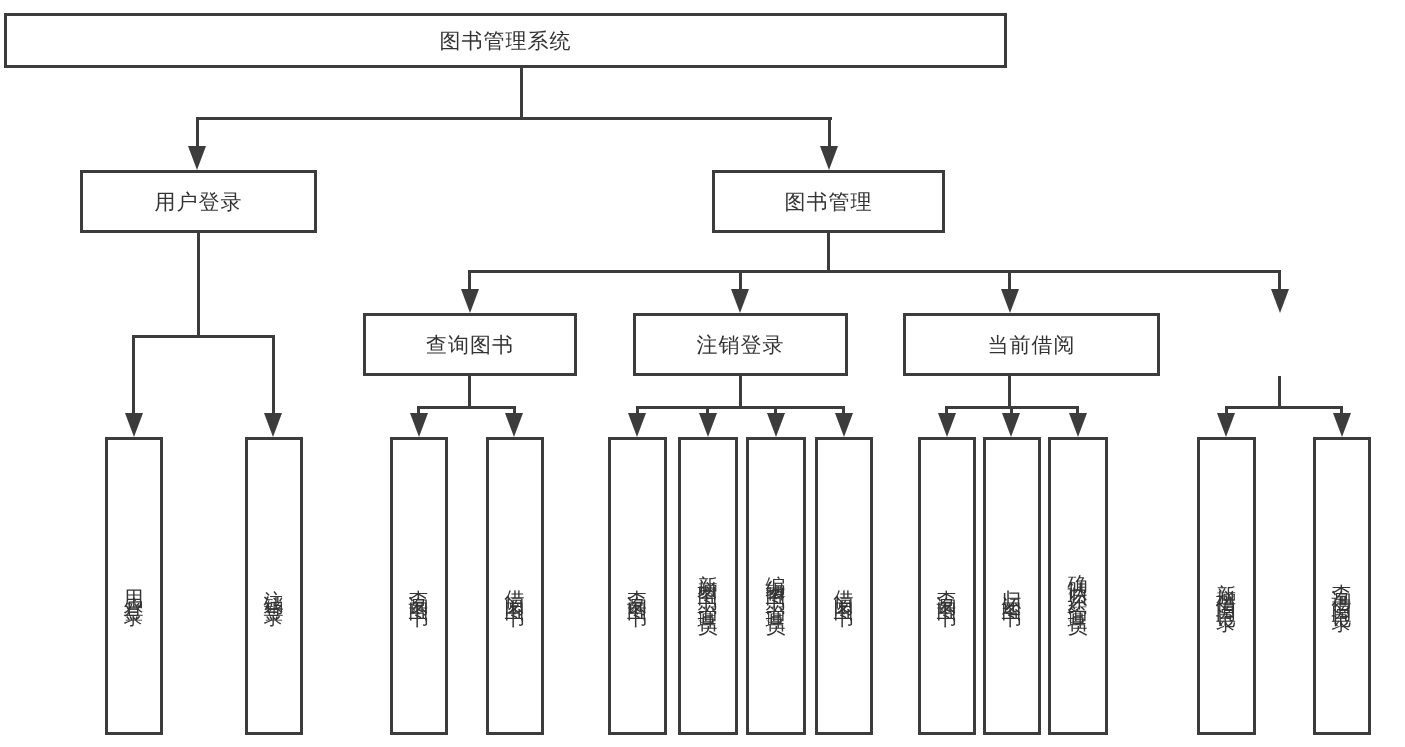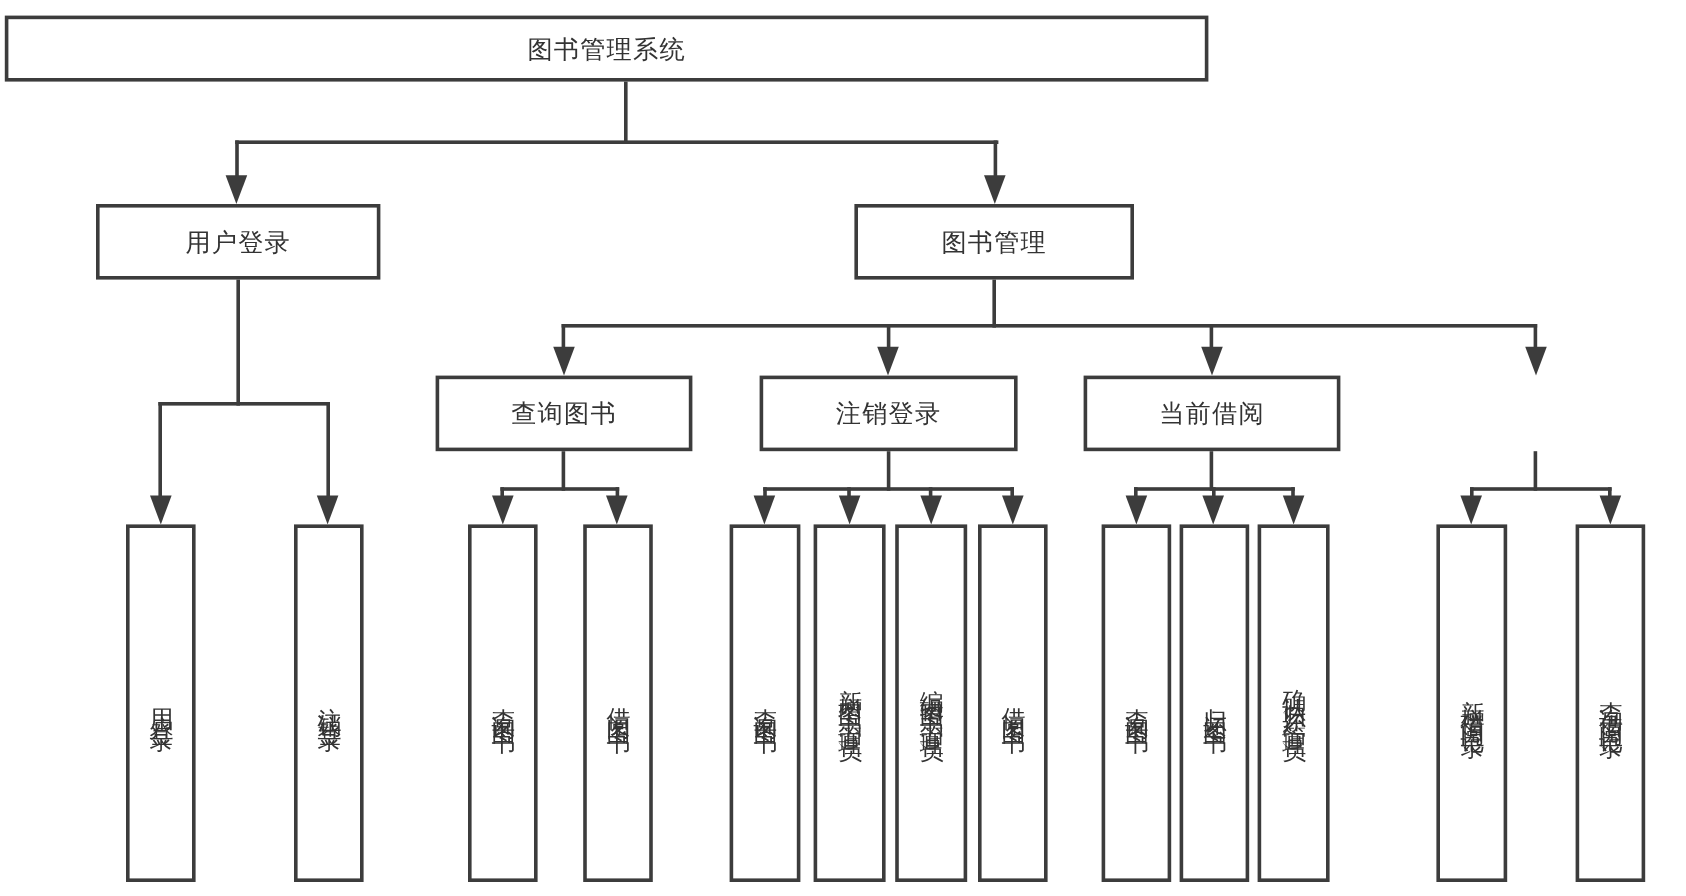--- a/index.html
+++ b/index.html
@@ -66,21 +66,21 @@
   <div class="ah" style="left:1001px;top:289px;"></div>
   <div class="vl" style="left:1278px;top:270px;width:3px;height:23px;"></div>
   <div class="ah" style="left:1271px;top:289px;"></div>
 
   <div class="box" style="left:363px;top:313px;width:214px;height:63px;">
     <span class="hlabel">查询图书</span>
   </div>
   <div class="box" style="left:633px;top:313px;width:215px;height:63px;">
     <span class="hlabel">注销登录</span>
   </div>
-  <div class="box" style="left:903px;top:313px;width:214px;height:63px;">
+  <div class="box" style="left:903px;top:313px;width:257px;height:63px;">
     <span class="hlabel">当前借阅</span>
   </div>
 
   <div class="vl" style="left:468px;top:376px;width:3px;height:33px;"></div>
   <div class="hl" style="left:417px;top:406px;width:99px;height:3px;"></div>
   <div class="vl" style="left:417px;top:406px;width:3px;height:12px;"></div>
   <div class="ah" style="left:410px;top:413px;"></div>
   <div class="vl" style="left:513px;top:406px;width:3px;height:12px;"></div>
   <div class="ah" style="left:505px;top:413px;"></div>
 

